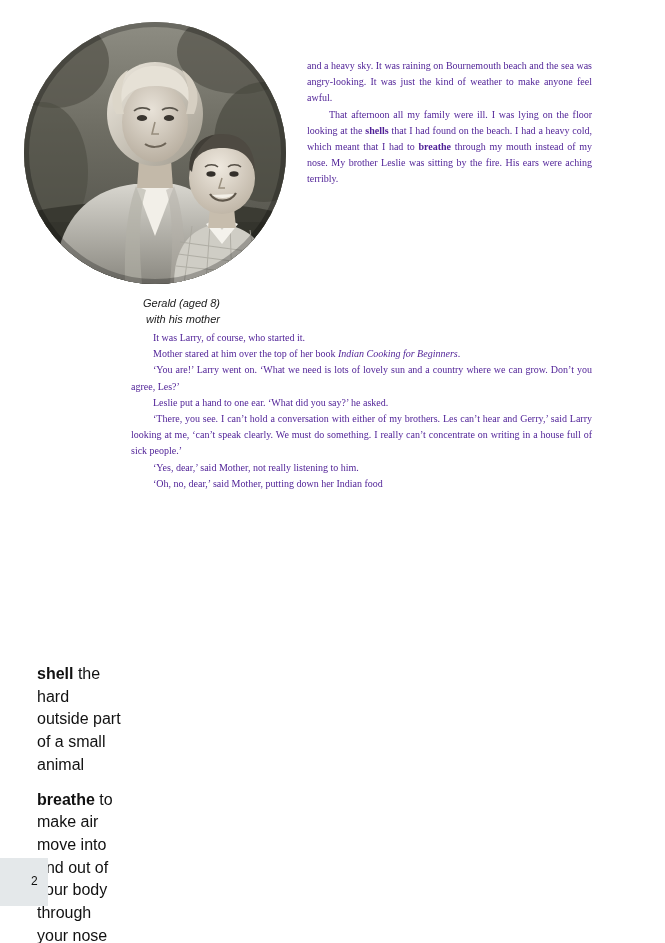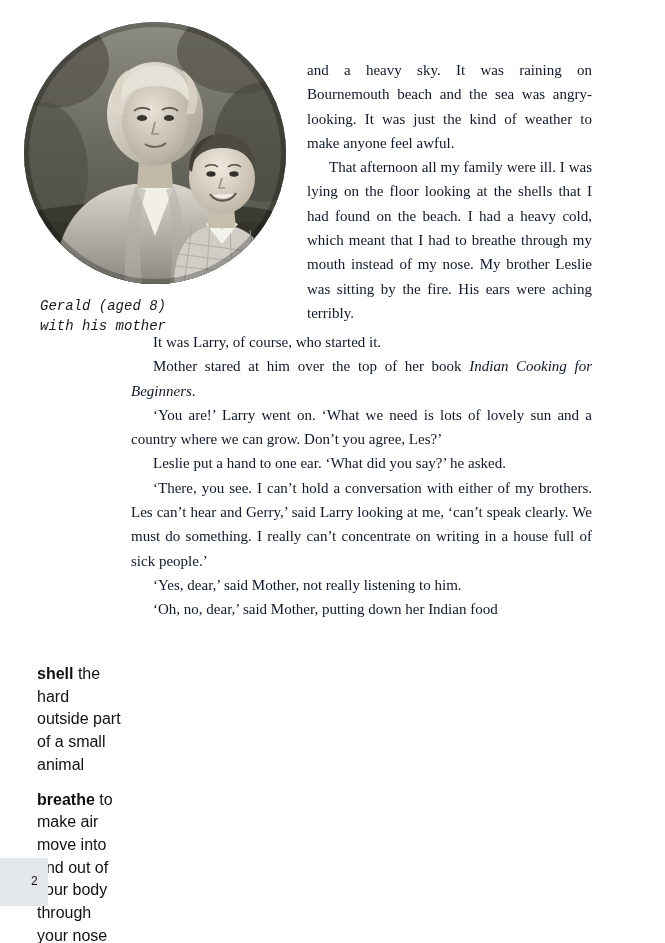--- a/index.html
+++ b/index.html
@@ -35,25 +35,26 @@
     position: relative;
     background: #6d6c63;
   }
   .photo svg { display: block; width: 100%; height: 100%; }
 
   .caption {
     position: absolute;
     left: 40px;
     top: 296px;
     width: 180px;
-    font-family: Liberation Mono, monospace;
+    font-family: Liberation Sans, sans-serif;
     font-style: italic;
-    font-size: 14px;
+    font-size: 11px;
     line-height: 1.45;
     color: #1a1a1a;
+    text-align: right;
   }
 
   
   .glossary {
     position: absolute;
     left: 37px;
     top: 663px;
     width: 85px;
     font-family: "Liberation Sans", sans-serif;
     font-size: 16px;
@@ -61,39 +62,39 @@
     color: #111;
   }
   .gloss-entry { margin-bottom: 12px; }
   .gloss-term { font-weight: bold; }
 
   
   .col {
     position: absolute;
     text-align: justify;
     text-justify: inter-word;
-    font-size: 15px;
+    font-size: 10px;
     line-height: 1.62;
-    color: #0f172a;
+    color: #4c1d95;
   }
   
   .col-narrow {
     left: 307px;
     top: 58px;
     width: 285px;
   }
   
   .col-wide {
     left: 131px;
     top: 330px;
     width: 461px;
   }
   .col p { margin: 0; }
   .indent { text-indent: 22px; }
-  .bold { font-weight: normal; }
+  .bold { font-weight: bold; }
   .ital { font-style: italic; }
 
   
   .folio-box {
     position: absolute;
     left: 0;
     top: 858px;
     width: 48px;
     height: 48px;
     background: #e4e8ea;

